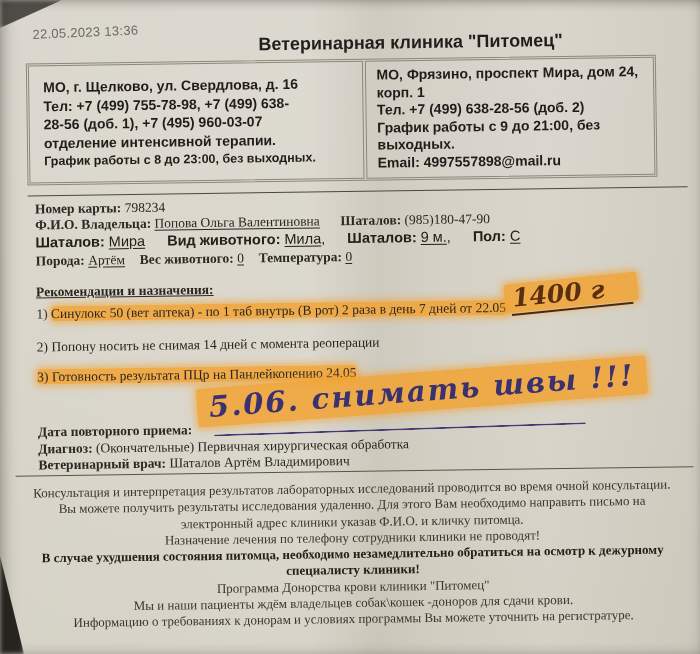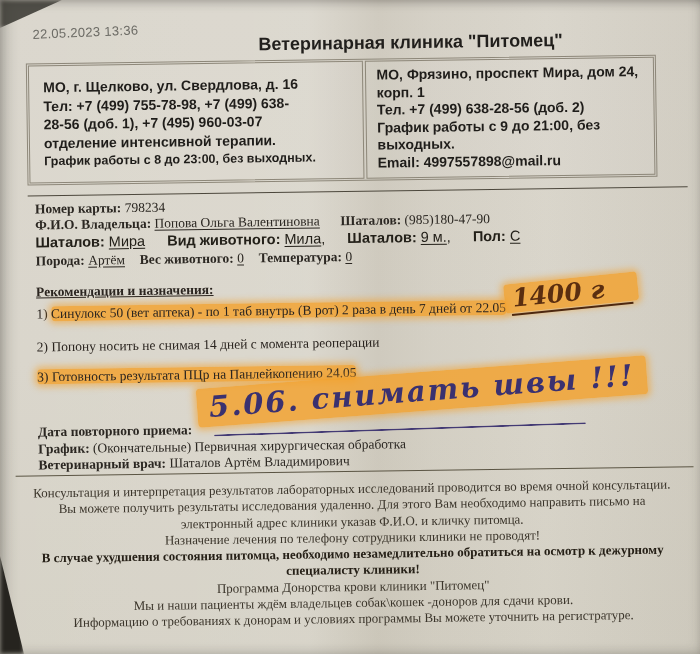--- a/index.html
+++ b/index.html
@@ -153,21 +153,21 @@
     </div>
 
     <div class="hand hand-note hl">5.06. снимать швы !!!</div>
 
     <div class="row" style="top:421px;">
       <span class="b">Дата повторного приема:</span>
     </div>
     <div class="pen-underline"></div>
 
     <div class="row" style="top:438px;">
-      <span class="b">График:</span>
+      <span class="b">Диагноз:</span>
       <span>(Окончательные) Первичная хирургическая обработка</span>
     </div>
 
     <div class="row" style="top:454px;">
       <span class="b">Ветеринарный врач:</span>
       <span>Шаталов Артём Владимирович</span>
     </div>
 
     <div class="hr2"></div>
 

